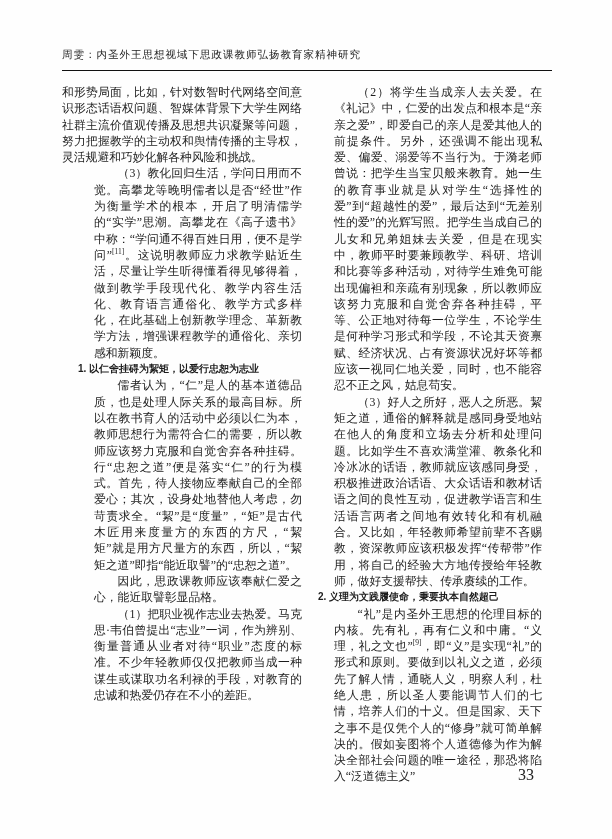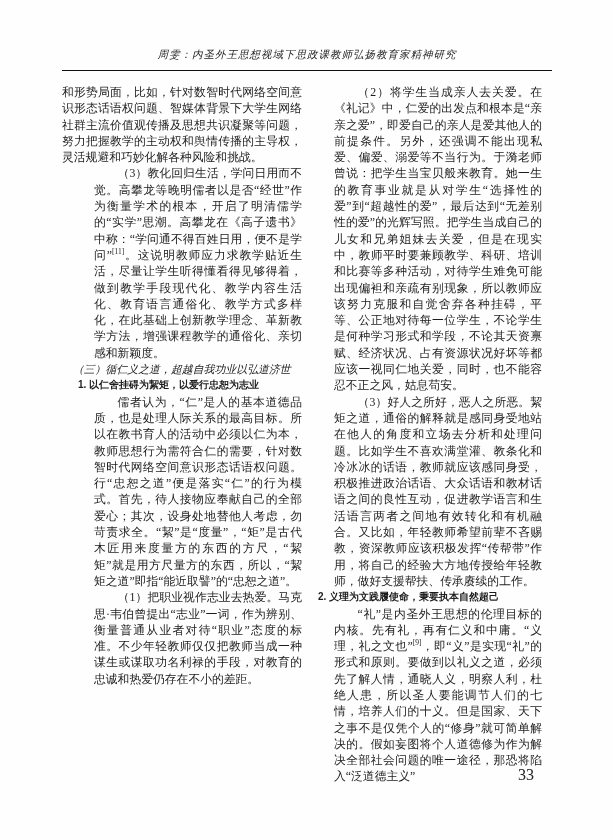--- a/index.html
+++ b/index.html
@@ -8,25 +8,23 @@
     width:612px;height:839px;
     background:#fefefe;
     font-family:"Liberation Serif","DejaVu Serif",serif;
     color:#1c1c1c;
     overflow:hidden;
     box-sizing:border-box;
   }
   .running-header{
     position:absolute;
     top:48px;left:62px;right:60px;
-    text-align:center;
     font-size:10.5px;
     letter-spacing:1px;
     color:#222;
-    font-style:italic;
   }
   .header-rule{
     position:absolute;
     top:70px;left:62px;right:60px;
     border-bottom:1.4px solid #111;
   }
   .content{
     position:absolute;
     top:84px;left:62px;right:60px;
     display:flex;
@@ -74,23 +72,23 @@
 <body>
 
 <div class="page">
   <div class="running-header">周雯：内圣外王思想视域下思政课教师弘扬教育家精神研究</div>
   <div class="header-rule"></div>
 
   <div class="content">
     <div class="col" id="left-col">
         <p class="para cont">和形势局面，比如，针对数智时代网络空间意识形态话语权问题、智媒体背景下大学生网络社群主流价值观传播及思想共识凝聚等问题，努力把握教学的主动权和舆情传播的主导权，灵活规避和巧妙化解各种风险和挑战。</p>
         <p class="para para-indent">（3）教化回归生活，学问日用而不觉。高攀龙等晚明儒者以是否“经世”作为衡量学术的根本，开启了明清儒学的“实学”思潮。高攀龙在《高子遗书》中称：“学问通不得百姓日用，便不是学问”<sup>[11]</sup>。这说明教师应力求教学贴近生活，尽量让学生听得懂看得见够得着，做到教学手段现代化、教学内容生活化、教育语言通俗化、教学方式多样化，在此基础上创新教学理念、革新教学方法，增强课程教学的通俗化、亲切感和新颖度。</p>
-        <p class="para section-kai">（三）循仁义之道，超越自我功业以弘道济世</p>
         <p class="para heading-bold">1. 以仁舍挂碍为絜矩，以爱行忠恕为志业</p>
-        <p class="para para-indent">儒者认为，“仁”是人的基本道德品质，也是处理人际关系的最高目标。所以在教书育人的活动中必须以仁为本，教师思想行为需符合仁的需要，针对数智时代网络空间意识形态话语权问题。行“忠恕之道”便是落实“仁”的行为模式。首先，待人接物应奉献自己的全部爱心；其次，设身处地替他人考虑，勿苛责求全。“絜”是“度量”，“矩”是古代木匠用来度量方的东西的方尺，“絜矩”就是用方尺量方的东西，所以，“絜矩之道”即指“能近取譬”的“忠恕之道”。</p>
+        <p class="para para-indent">儒者认为，“仁”是人的基本道德品质，也是处理人际关系的最高目标。所以在教书育人的活动中必须以仁为本，教师思想行为需符合仁的需要，所以教师应该努力克服和自觉舍弃各种挂碍。行“忠恕之道”便是落实“仁”的行为模式。首先，待人接物应奉献自己的全部爱心；其次，设身处地替他人考虑，勿苛责求全。“絜”是“度量”，“矩”是古代木匠用来度量方的东西的方尺，“絜矩”就是用方尺量方的东西，所以，“絜矩之道”即指“能近取譬”的“忠恕之道”。</p>
+        <p class="para para-indent">因此，思政课教师应该奉献仁爱之心，能近取譬彰显品格。</p>
         <p class="para para-indent">（1）把职业视作志业去热爱。马克思·韦伯曾提出“志业”一词，作为辨别、衡量普通从业者对待“职业”态度的标准。不少年轻教师仅仅把教师当成一种谋生或谋取功名利禄的手段，对教育的忠诚和热爱仍存在不小的差距。</p>
       </div>
     <div class="col" id="right-col">
         <p class="para para-indent">（2）将学生当成亲人去关爱。在《礼记》中，仁爱的出发点和根本是“亲亲之爱”，即爱自己的亲人是爱其他人的前提条件。另外，还强调不能出现私爱、偏爱、溺爱等不当行为。于漪老师曾说：把学生当宝贝般来教育。她一生的教育事业就是从对学生“选择性的爱”到“超越性的爱”，最后达到“无差别性的爱”的光辉写照。把学生当成自己的儿女和兄弟姐妹去关爱，但是在现实中，教师平时要兼顾教学、科研、培训和比赛等多种活动，对待学生难免可能出现偏袒和亲疏有别现象，所以教师应该努力克服和自觉舍弃各种挂碍，平等、公正地对待每一位学生，不论学生是何种学习形式和学段，不论其天资禀赋、经济状况、占有资源状况好坏等都应该一视同仁地关爱，同时，也不能容忍不正之风，姑息苟安。</p>
         <p class="para para-indent">（3）好人之所好，恶人之所恶。絜矩之道，通俗的解释就是感同身受地站在他人的角度和立场去分析和处理问题。比如学生不喜欢满堂灌、教条化和冷冰冰的话语，教师就应该感同身受，积极推进政治话语、大众话语和教材话语之间的良性互动，促进教学语言和生活语言两者之间地有效转化和有机融合。又比如，年轻教师希望前辈不吝赐教，资深教师应该积极发挥“传帮带”作用，将自己的经验大方地传授给年轻教师，做好支援帮扶、传承赓续的工作。</p>
         <p class="para heading-bold">2. 义理为文践履使命，秉要执本自然超己</p>
         <p class="para para-indent">“礼”是内圣外王思想的伦理目标的内核。先有礼，再有仁义和中庸。“义理，礼之文也”<sup>[9]</sup>，即“义”是实现“礼”的形式和原则。要做到以礼义之道，必须先了解人情，通晓人义，明察人利，杜绝人患，所以圣人要能调节人们的七情，培养人们的十义。但是国家、天下之事不是仅凭个人的“修身”就可简单解决的。假如妄图将个人道德修为作为解决全部社会问题的唯一途径，那恐将陷入“泛道德主义”</p>
       </div>
   </div>
 

